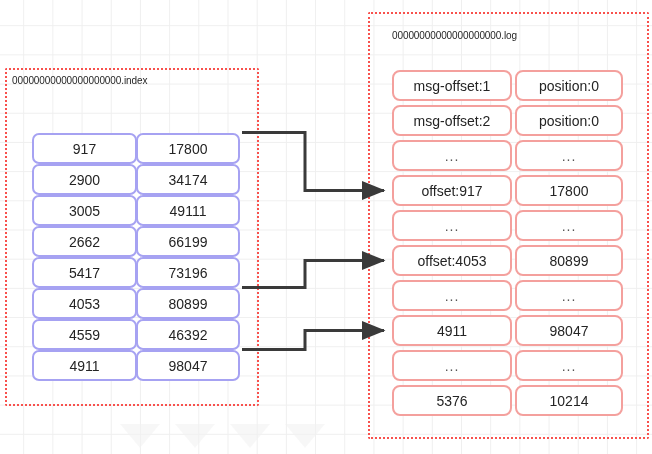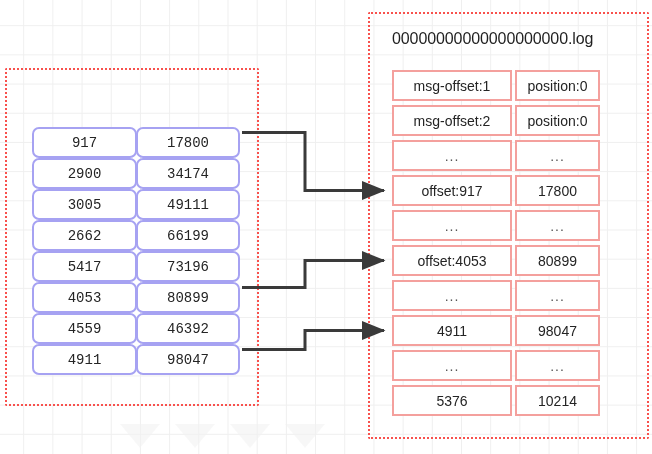--- a/index.html
+++ b/index.html
@@ -37,21 +37,21 @@
     position: absolute;
     border: 2px dotted #f8514d;
     border-radius: 2px;
     background: transparent;
   }
   #index-box { left: 5px;   top: 68px; width: 250px; height: 334px; }
   #log-box   { left: 368px; top: 12px; width: 277px; height: 423px; }
 
   .file-title {
     position: absolute;
-    font-size: 16px;
+    font-size: 10px;
     color: #1f1f1f;
     white-space: nowrap;
     letter-spacing: -0.1px;
   }
   #index-title { left: 12px;  top: 75px; }
   #log-title   { left: 392px; top: 30px; }
 
   
   .rows { position: absolute; }
   .row  { position: relative; }
@@ -67,37 +67,36 @@
     white-space: nowrap;
   }
 
   
   #index-rows { left: 32px; top: 117px; }
   #index-rows .row { height: 31px; }
   #index-rows .cell {
     border: 2px solid #a6a2f2;
     border-radius: 7px;
     height: 31px;
-    top: 10px;
-    font-family: Liberation Mono, monospace;
+    top: 16px;
   }
   #index-rows .cell.c0 { left: 0px;   width: 105px; }
   #index-rows .cell.c1 { left: 104px; width: 104px; }
 
   
   #log-rows { left: 392px; top: 70px; }
   #log-rows .row { height: 35px; }
   #log-rows .cell {
     border: 2px solid #f4a09d;
-    border-radius: 0;
+    border-radius: 8px;
     height: 31px;
     top: 0;
   }
   #log-rows .cell.c0 { left: 0px;   width: 120px; }
-  #log-rows .cell.c1 { left: 123px; width: 85px; }
+  #log-rows .cell.c1 { left: 123px; width: 108px; }
   #log-rows .cell.ellipsis { color: #555; letter-spacing: 1px; }
 
   svg.connectors {
     position: absolute;
     left: 0; top: 0;
     width: 652px; height: 454px;
     pointer-events: none;
   }
 </style>
 </head>
@@ -106,20 +105,21 @@
 <div id="canvas">
 
   <svg class="watermark" viewBox="0 0 240 30">
     <polygon points="0,0 40,0 20,24" fill="#f2f2f2"></polygon>
     <polygon points="55,0 95,0 75,24" fill="#f2f2f2"></polygon>
     <polygon points="110,0 150,0 130,24" fill="#f2f2f2"></polygon>
     <polygon points="165,0 205,0 185,24" fill="#f2f2f2"></polygon>
   </svg>
 
   <div class="file-box" id="index-box"></div>
+  <div class="file-title" id="index-title">00000000000000000000.index</div>
   <div class="rows" id="index-rows">
       <div class="row">
         <div class="cell c0">917</div>
         <div class="cell c1">17800</div>
       </div>
       <div class="row">
         <div class="cell c0">2900</div>
         <div class="cell c1">34174</div>
       </div>
       <div class="row">

